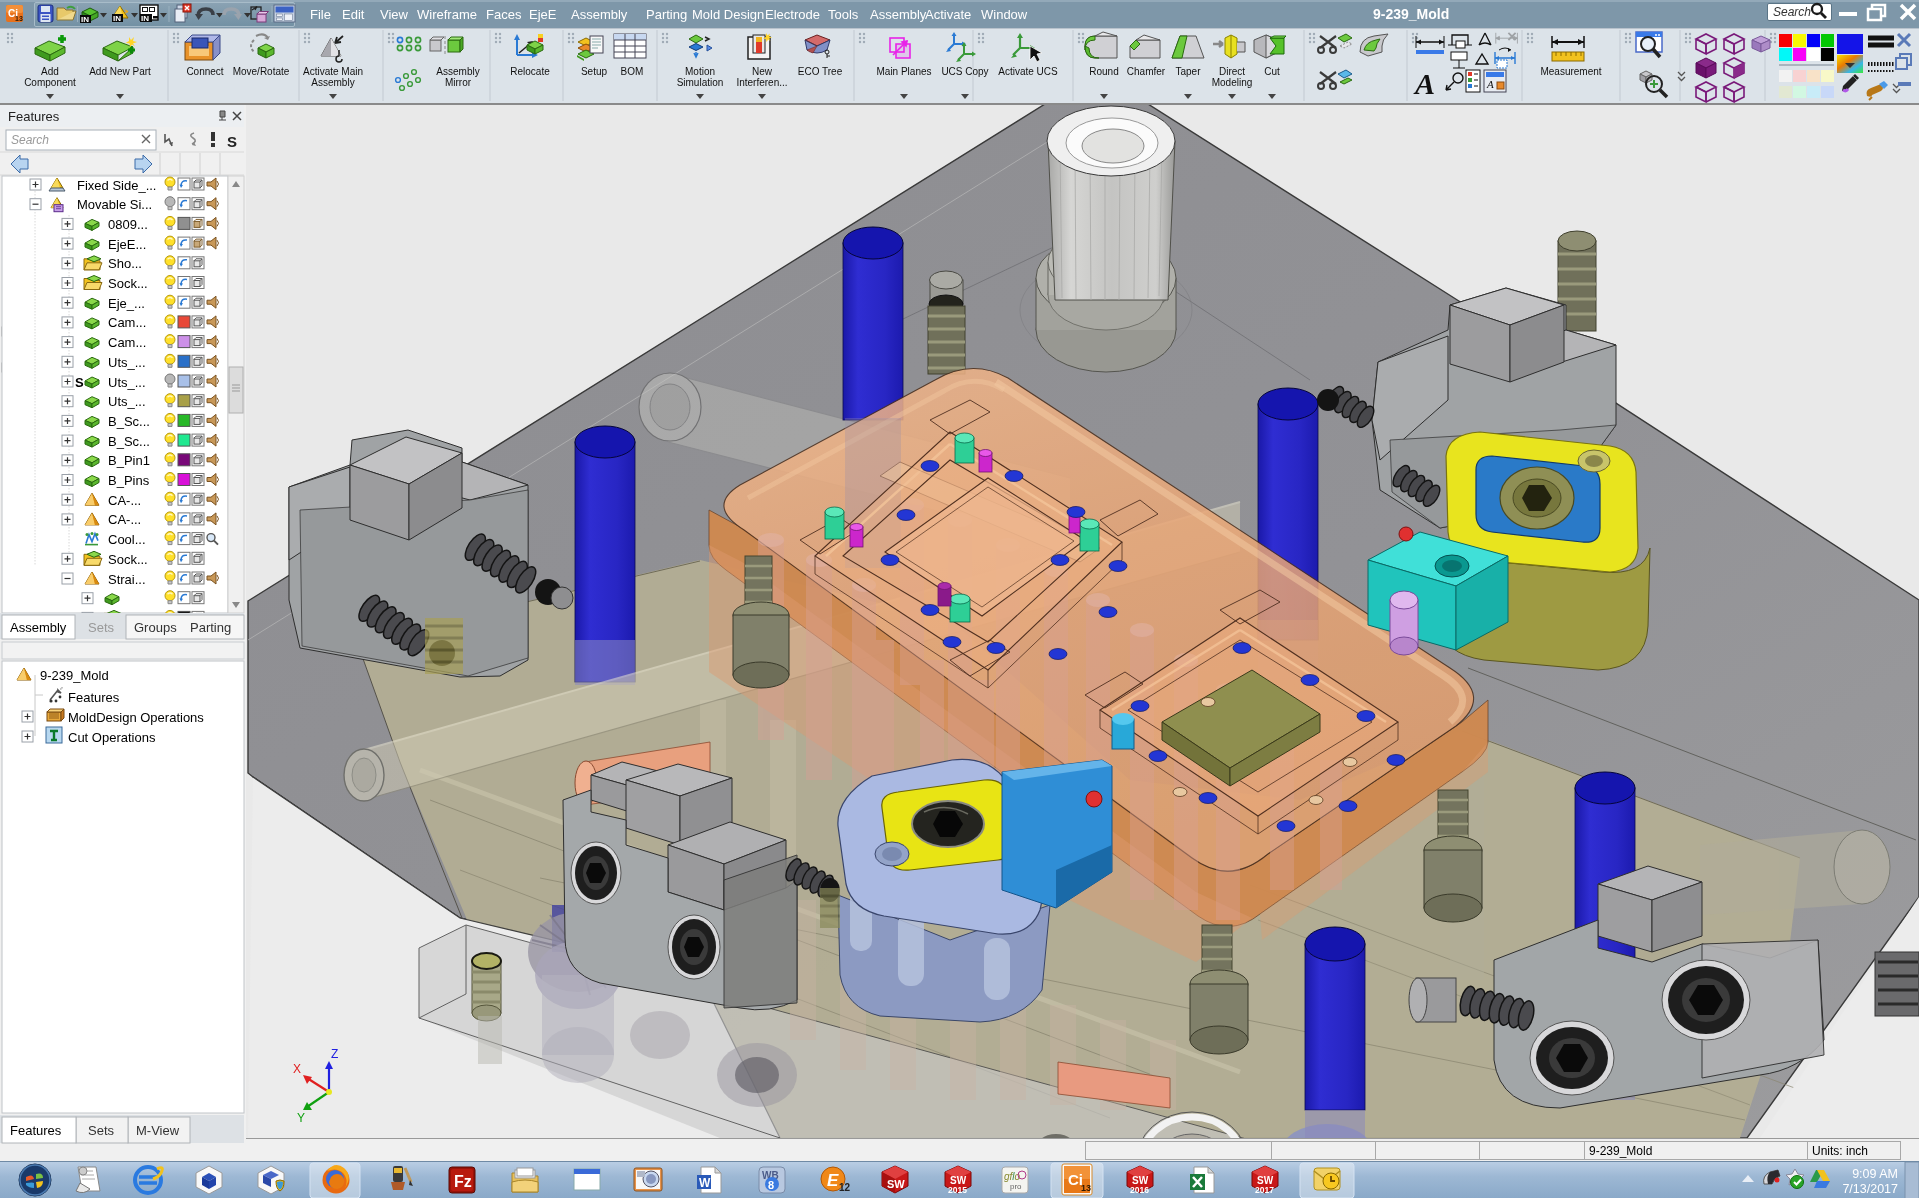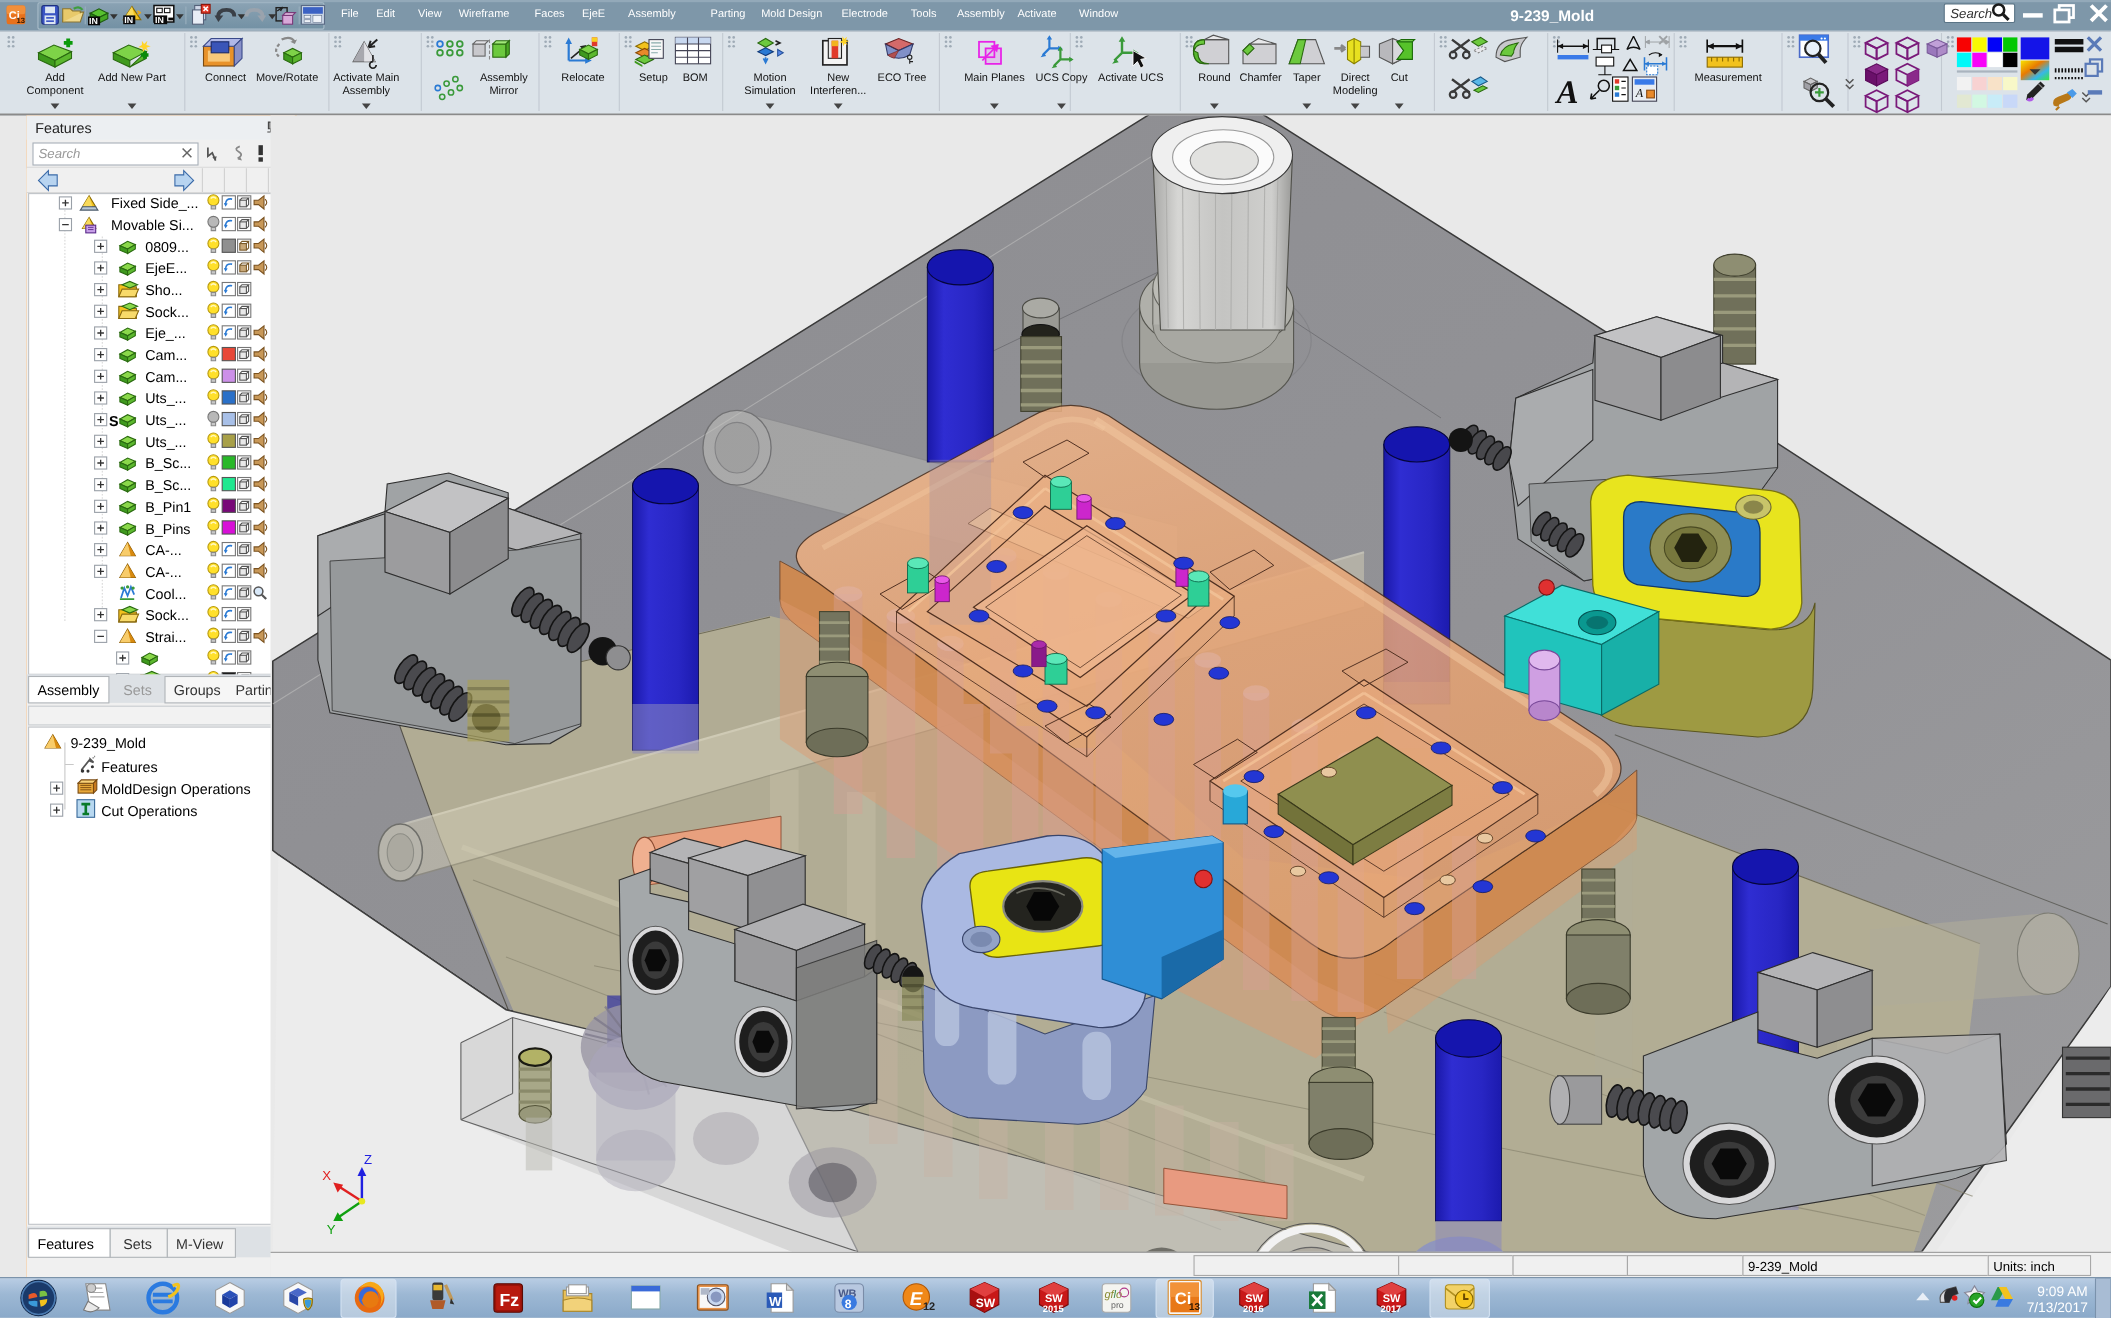--- a/index.html
+++ b/index.html
@@ -1,27 +1,27 @@
 <!DOCTYPE html>
 <html><head>
 <meta charset="utf-8">
 <style>
 html,body{margin:0;padding:0;width:1919px;height:1198px;overflow:hidden;background:#e9e9e9;
   font-family:"Liberation Sans",sans-serif;-webkit-font-smoothing:antialiased;}
 *{box-sizing:border-box;}
 #titlebar{position:absolute;left:0;top:0;width:1919px;height:28px;background:#7e97a9;}
 #qat{position:absolute;left:34px;top:2px;width:261px;height:25px;border:1px solid #a8bcc9;border-radius:2px;background:linear-gradient(#8aa2b3,#7391a4);}
-.menu{position:absolute;top:7px;font-size:10px;color:#fff;}
+.menu{position:absolute;top:7px;font-size:13px;color:#fff;}
 #wtitle{position:absolute;top:6px;left:1373px;font-size:14px;color:#fff;font-weight:bold;}
 #searchbox{position:absolute;left:1767px;top:3px;width:65px;height:18px;background:#fff;border-radius:2px;border:1px solid #5a7486;}
 #searchbox span{position:absolute;left:5px;top:1px;font-style:italic;font-size:12px;color:#333;}
 #ribbon{position:absolute;left:0;top:28px;width:1919px;height:77px;background:#dce3e9;border-bottom:2px solid #8a8a8a;}
 .rlab{position:absolute;font-size:10px;color:#111;text-align:center;white-space:nowrap;transform:translateX(-50%);}
 .dar{position:absolute;width:0;height:0;border-left:4px solid transparent;border-right:4px solid transparent;border-top:5px solid #444;transform:translateX(-50%);}
-#leftpanel{position:absolute;left:0;top:105px;width:246px;height:1056px;background:#fdba74;border-right:2px solid #a16207;margin-left:24px;}
+#leftpanel{position:absolute;left:0;top:105px;width:246px;height:1056px;background:#ec4899;border-right:2px solid #a16207;}
 #viewport{position:absolute;left:246px;top:105px;width:1673px;height:1056px;background:#e9e9e9;}
 #statusbar{position:absolute;left:1085px;top:1141px;height:20px;width:834px;background:#f0f0f0;}
 .scell{position:absolute;top:0;height:19px;border:1px solid #a8a8a8;background:#f0f0f0;font-size:12px;color:#000;padding:2px 0 0 4px;}
 #taskbar{position:absolute;left:0;top:1161px;width:1919px;height:37px;background:linear-gradient(#b9cde4,#9db8d4 40%,#8aa9c9);border-top:1px solid #6f8aa5;}
 </style>
 </head>
 <body>
 <div id="titlebar">
  <svg width="1919" height="28" style="position:absolute;left:0;top:0">
   <rect x="0" y="0" width="1919" height="28" fill="#7e97a9"></rect>

